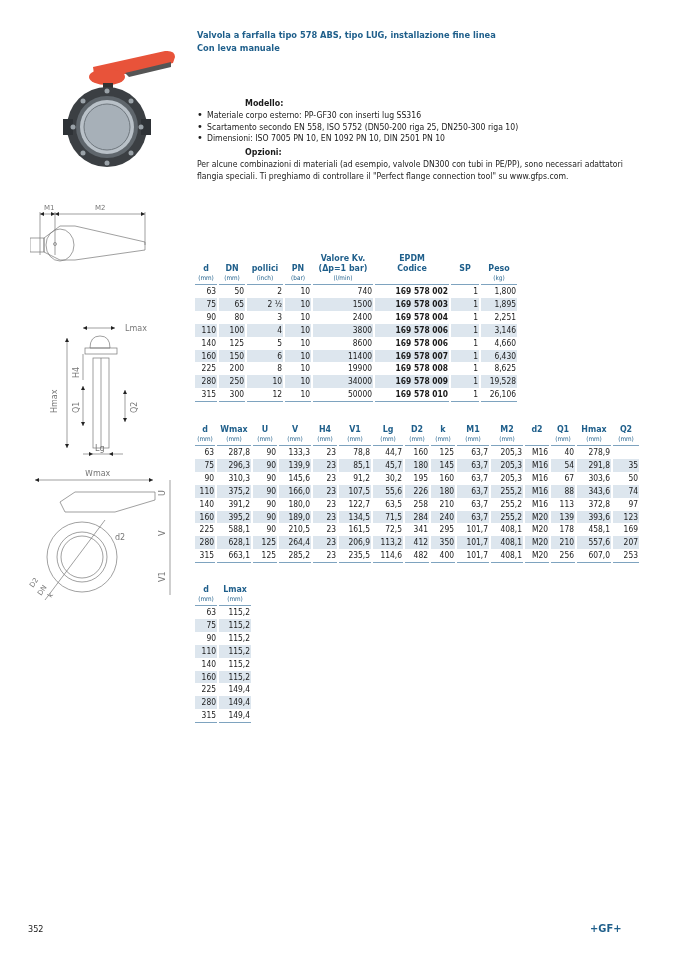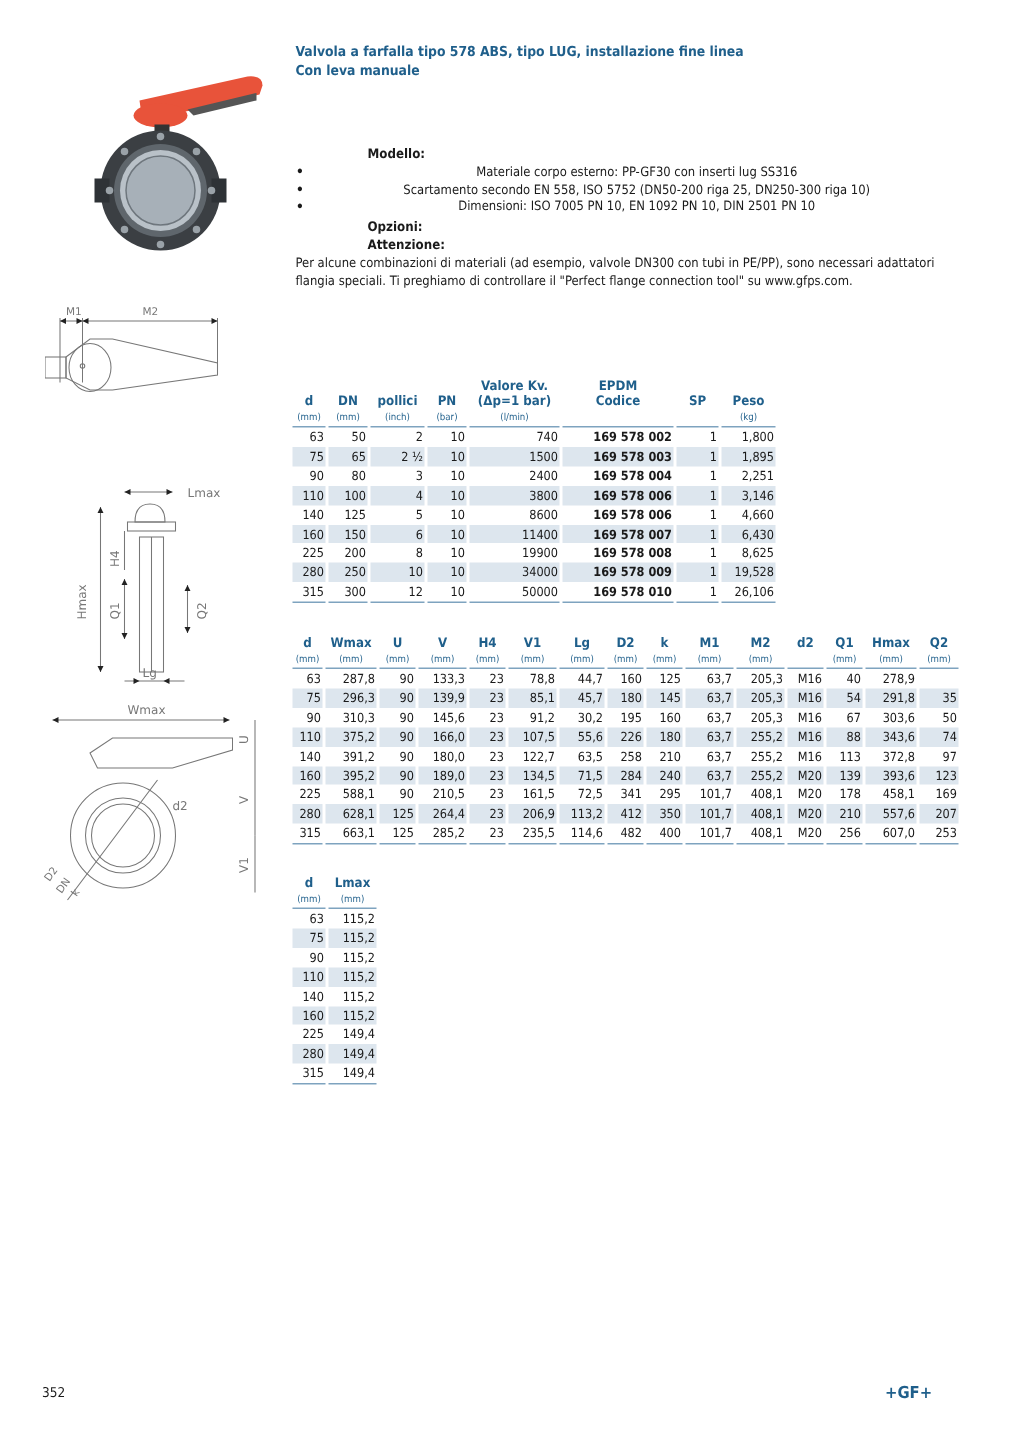--- a/index.html
+++ b/index.html
@@ -2,21 +2,21 @@
 <html><head>
 <meta charset="utf-8">
 <style>
   html, body { margin:0; padding:0; background:#fff; }
   body { width:677px; height:958px; position:relative; overflow:hidden;
          font-family:"DejaVu Sans Condensed","DejaVu Sans","Liberation Sans",sans-serif; color:#1a1a1a; }
   .abs { position:absolute; }
   .title-block { left:197px; top:29px; width:440px; font-size:9.2px; font-weight:bold; color:#1f5f8b; line-height:12.5px; }
   .desc { left:197px; top:98px; width:445px; font-size:8.6px; line-height:11.8px; }
   .desc h4 { margin:0; font-size:8.8px; font-weight:bold;padding-left:48px; }
-  .desc ul { margin:0 0 2px 0; padding:0; list-style:none;text-align:center; }
+  .desc ul { margin:0 0 2px 0; padding:0; list-style:none; }
   .desc li { position:relative; padding-left:10px; }
   .desc li::before { content:"•"; position:absolute; left:0; top:-1px; font-size:11px; }
   .desc p { margin:0; }
 
   table.spec { border-collapse:separate; border-spacing:2px 0; font-size:8.4px; position:absolute; }
   table.spec th { color:#1f5f8b; font-weight:bold; text-align:center; padding:0 1px; vertical-align:bottom; font-size:8.8px; line-height:10px; white-space:nowrap; }
   table.spec th .unit { display:block; font-weight:normal; color:#1f5f8b; font-size:6.4px; line-height:11px; }
   table.spec thead tr.last th { border-bottom:1.5px solid #7ea3bf; }
   table.spec td { text-align:right; padding:0 1px; height:12.9px; line-height:12.9px; white-space:nowrap; }
   table.spec tbody tr.alt td.sh { background:#dde6ee; }
@@ -134,21 +134,20 @@
 </div>
 
 <div class="abs desc">
   <h4>Modello:</h4>
   <ul>
     <li>Materiale corpo esterno: PP-GF30 con inserti lug SS316</li>
     <li>Scartamento secondo EN 558, ISO 5752 (DN50-200 riga 25, DN250-300 riga 10)</li>
     <li>Dimensioni: ISO 7005 PN 10, EN 1092 PN 10, DIN 2501 PN 10</li>
   </ul>
   <h4>Opzioni:</h4>
-  <h4>Attenzione:</h4>
   <p>Per alcune combinazioni di materiali (ad esempio, valvole DN300 con tubi in PE/PP), sono necessari adattatori flangia speciali. Ti preghiamo di controllare il "Perfect flange connection tool" su www.gfps.com.</p>
 </div>
 
 <table class="spec" id="t1">
     <thead>
       <tr class="last">
         <th style="width: 20px;"><span>d</span><span class="unit">(mm)</span></th>
         <th style="width: 24px;"><span>DN</span><span class="unit">(mm)</span></th>
         <th style="width: 34px;"><span>pollici</span><span class="unit">(inch)</span></th>
         <th style="width: 24px;"><span>PN</span><span class="unit">(bar)</span></th>

